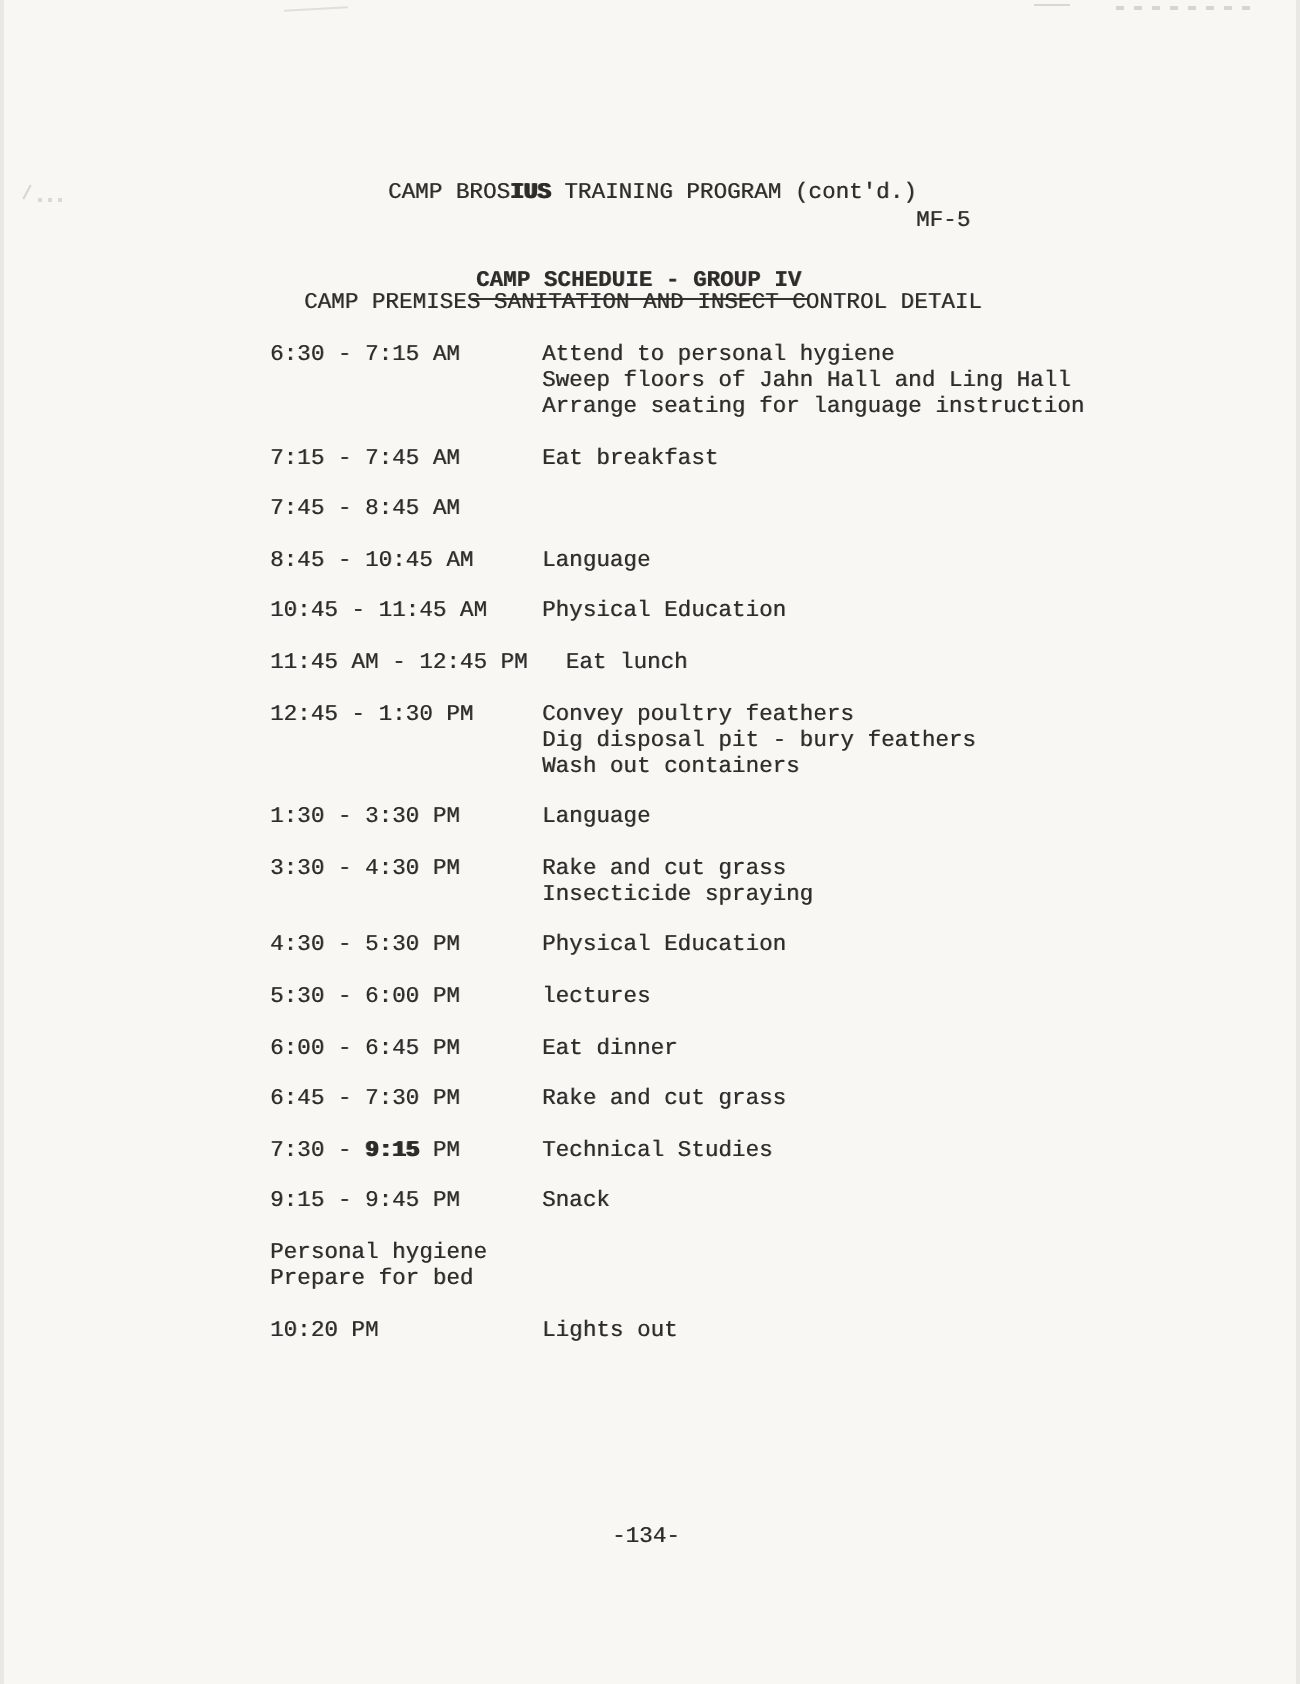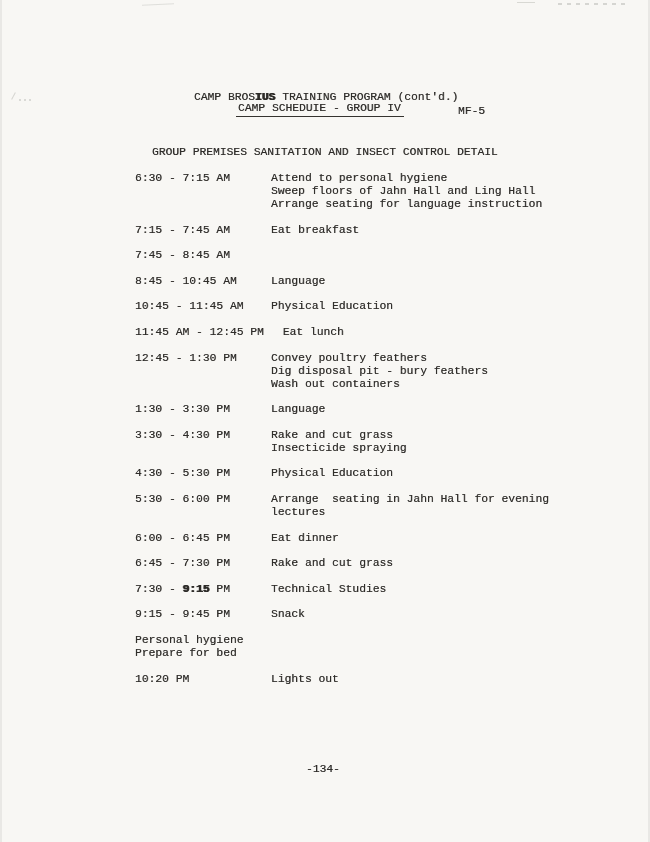--- a/index.html
+++ b/index.html
@@ -16,23 +16,24 @@
     overflow:hidden;
   }
   .abs{position:absolute;white-space:pre;}
   .doc-title{left:192px;top:91px;}
   .overstrike{
     font-weight:bold;
     text-shadow:0.7px 0 0 rgba(25,23,20,0.9), -0.4px 0 0 rgba(25,23,20,0.55);
   }
   .form-code{left:456px;top:105px;}
   .subtitle{
-    left:234px;top:102px;
+    left:234px;top:135px;
     border-bottom:1.3px solid #35332f;
     padding:0 3px 1px 2px;
+    font-weight:bold;
   }
   .detail-heading{left:150px;top:146px;}
   .schedule{position:absolute;left:133px;top:172px;}
   .row{display:flex;gap:19px;margin-bottom:12.6px;}
   .time{flex:none;min-width:117px;white-space:pre;}
   .acts{white-space:pre;}
   .act{min-height:13px;}
   .act.underline{text-decoration:underline;text-underline-offset:2px;}
   .page-number{left:304px;top:763px;}
   
@@ -51,21 +52,21 @@
 <div class="page">
   <div class="artifact a1"></div>
   <div class="artifact a2"></div>
   <div class="artifact a3"></div>
   <div class="artifact a4"></div>
   <div class="artifact a5"></div>
 
   <div class="abs doc-title"><span>CAMP BROS</span><span class="overstrike">IUS</span><span> TRAINING PROGRAM (cont'd.)</span></div>
   <div class="abs form-code">MF-5</div>
   <div class="abs subtitle">CAMP SCHEDUIE - GROUP IV</div>
-  <div class="abs detail-heading">GROUP PREMISES SANITATION AND INSECT CONTROL DETAIL</div>
+  <div class="abs detail-heading">CAMP PREMISES SANITATION AND INSECT CONTROL DETAIL</div>
 
   <div class="schedule">
       <div class="row">
         <div class="time">6:30 - 7:15 AM</div>
         <div class="acts"><div class="act">Attend to personal hygiene</div><div class="act">Sweep floors of Jahn Hall and Ling Hall</div><div class="act">Arrange seating for language instruction</div></div>
       </div>
       <div class="row">
         <div class="time">7:15 - 7:45 AM</div>
         <div class="acts"><div class="act">Eat breakfast</div></div>
       </div>
@@ -95,21 +96,21 @@
       <div class="row">
         <div class="time">3:30 - 4:30 PM</div>
         <div class="acts"><div class="act">Rake and cut grass</div><div class="act">Insecticide spraying</div></div>
       </div>
       <div class="row">
         <div class="time">4:30 - 5:30 PM</div>
         <div class="acts"><div class="act">Physical Education</div></div>
       </div>
       <div class="row">
         <div class="time">5:30 - 6:00 PM</div>
-        <div class="acts"><div class="act">Arrange  seating in Jahn Hall for evening</div><div class="act">lectures</div></div>
+        <div class="acts"><div class="act">lectures</div></div>
       </div>
       <div class="row">
         <div class="time">6:00 - 6:45 PM</div>
         <div class="acts"><div class="act">Eat dinner</div></div>
       </div>
       <div class="row">
         <div class="time">6:45 - 7:30 PM</div>
         <div class="acts"><div class="act">Rake and cut grass</div></div>
       </div>
       <div class="row">

